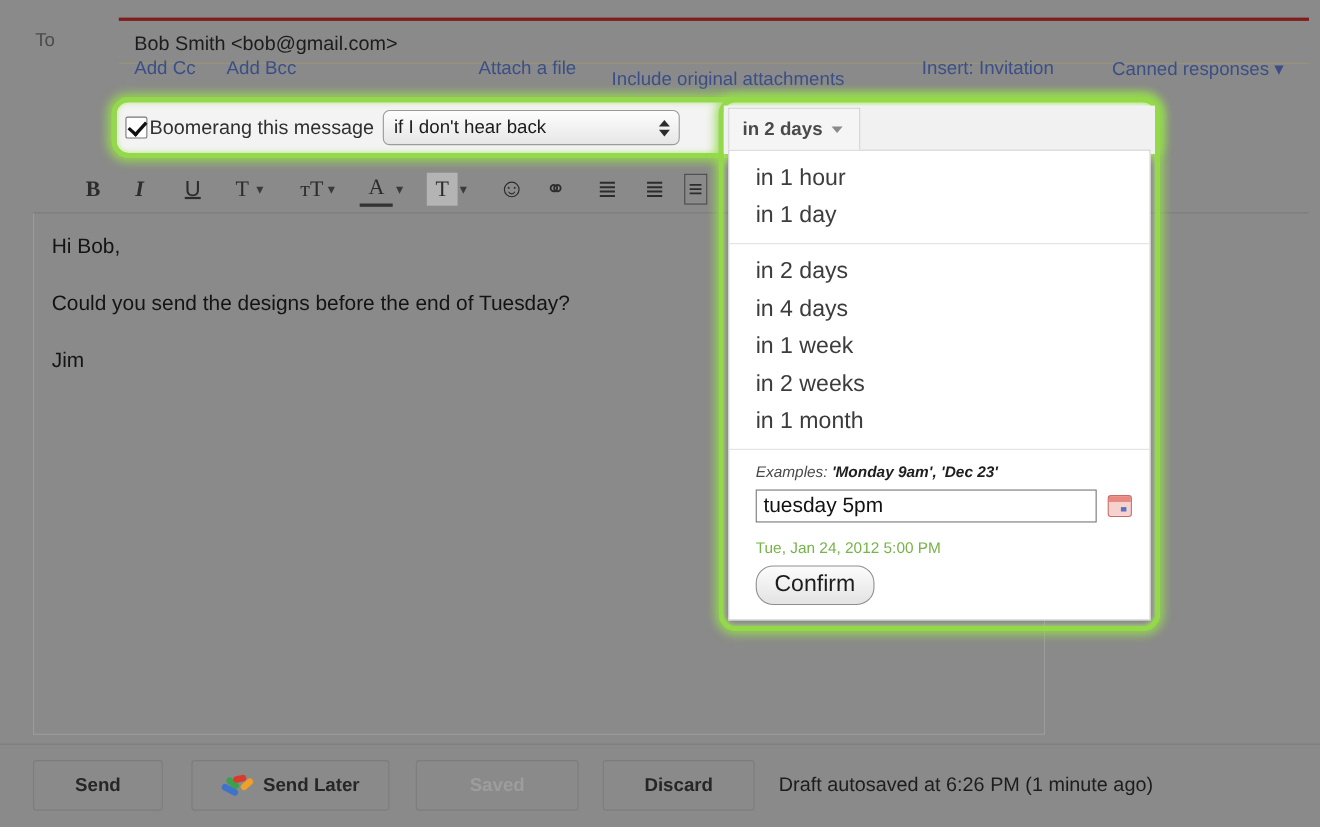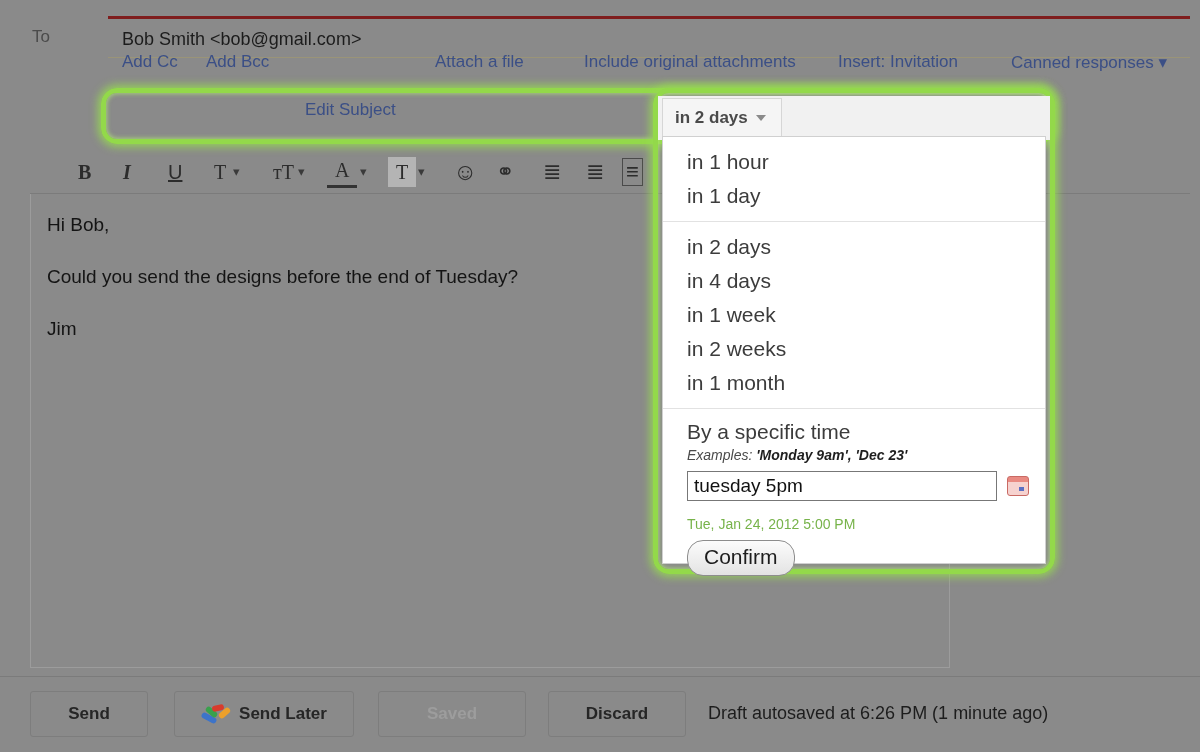--- a/index.html
+++ b/index.html
@@ -378,21 +378,21 @@
     <div class="to-field">
       <div class="to-value">Bob Smith &lt;bob@gmail.com&gt;</div>
     </div>
   </div>
 
   <div class="links-row" id="links-row">
       <div class="link" style="left: 122px;">Add Cc</div>
       <div class="link" style="left: 206px;">Add Bcc</div>
       <div class="link" style="left: 305px; margin-top: 48px;">Edit Subject</div>
       <div class="link" style="left: 435px;">Attach a file</div>
-      <div class="link" style="left: 584px;">Include original attachments</div>
+      <div class="link" style="left: 556px; margin-top: 10px;">Include original attachments</div>
       <div class="link" style="left: 838px;">Insert: Invitation</div>
       <div class="link" style="left: 1011px;">Canned responses ▾</div>
     </div>
 
   <div class="fmt-bar" id="fmt-bar">
       <div class="fmt-btn" style="position: absolute; left: 40px;;font-weight:bold;font-family:&quot;Liberation Serif&quot;,serif;">B</div>
       <div class="fmt-btn" style="position: absolute; left: 85px;;font-style:italic;font-weight:bold;font-family:&quot;Liberation Serif&quot;,serif;">I</div>
       <div class="fmt-btn" style="position: absolute; left: 130px;;text-decoration:underline;">U</div>
       <div class="fmt-btn" style="position: absolute; left: 176px;;font-family:&quot;Liberation Serif&quot;,serif;">T</div>
       <div class="fmt-sep" style="position: absolute; left: 203px;;font-size:13px;color:#3a3a3a;">▾</div>
@@ -409,20 +409,33 @@
       <div class="fmt-btn" style="position: absolute; left: 592px;;font-size:22px;border:1px solid #4a4a4a;padding:0 3px;">≡</div>
       <div class="fmt-btn" style="position: absolute; left: 636px;;font-size:18px;border:1px solid #4a4a4a;padding:1px 4px;">▸</div>
     </div>
 
   <div class="body-area">
     <div class="body-line" style="top:20px">Hi Bob,</div>
     <div class="body-line" style="top:72px">Could you send the designs before the end of Tuesday?</div>
     <div class="body-line" style="top:124px">Jim</div>
   </div>
 
+  <div class="bmr-bar">
+    <div class="bmr-inner">
+      <div class="chk"></div>
+      <div class="bmr-label">Boomerang this message</div>
+      <div class="bmr-select">
+        <div class="bmr-select-text">if I don't hear back</div>
+        <div class="spinner">
+          <i class="up"></i>
+            <i class="down"></i>
+        </div>
+      </div>
+    </div>
+  </div>
 
   <div class="dd-trigger">
     <div class="dd-trigger-text">in 2 days</div>
     <div class="caret-down"></div>
   </div>
 
   <div class="dd-panel">
 
     <div class="dd-group" id="dd-group-0">
         <div class="dd-item">in 1 hour</div>
@@ -430,21 +443,20 @@
       </div>
     <div class="dd-group" id="dd-group-1">
         <div class="dd-item">in 2 days</div>
         <div class="dd-item">in 4 days</div>
         <div class="dd-item">in 1 week</div>
         <div class="dd-item">in 2 weeks</div>
         <div class="dd-item">in 1 month</div>
       </div>
 
     <div class="dd-group spec-sec">
-      <div class="spec-title">By a specific time</div>
       <div class="spec-examples">
         <span>Examples:</span>
         <b>'Monday 9am', 'Dec 23'</b>
       </div>
       <div class="spec-input-row">
         <input class="spec-input" type="text" value="tuesday 5pm" style="">
         <div class="cal-icon"></div>
       </div>
       <div class="spec-result">Tue, Jan 24, 2012 5:00 PM</div>
       <div class="confirm-btn">Confirm</div>

